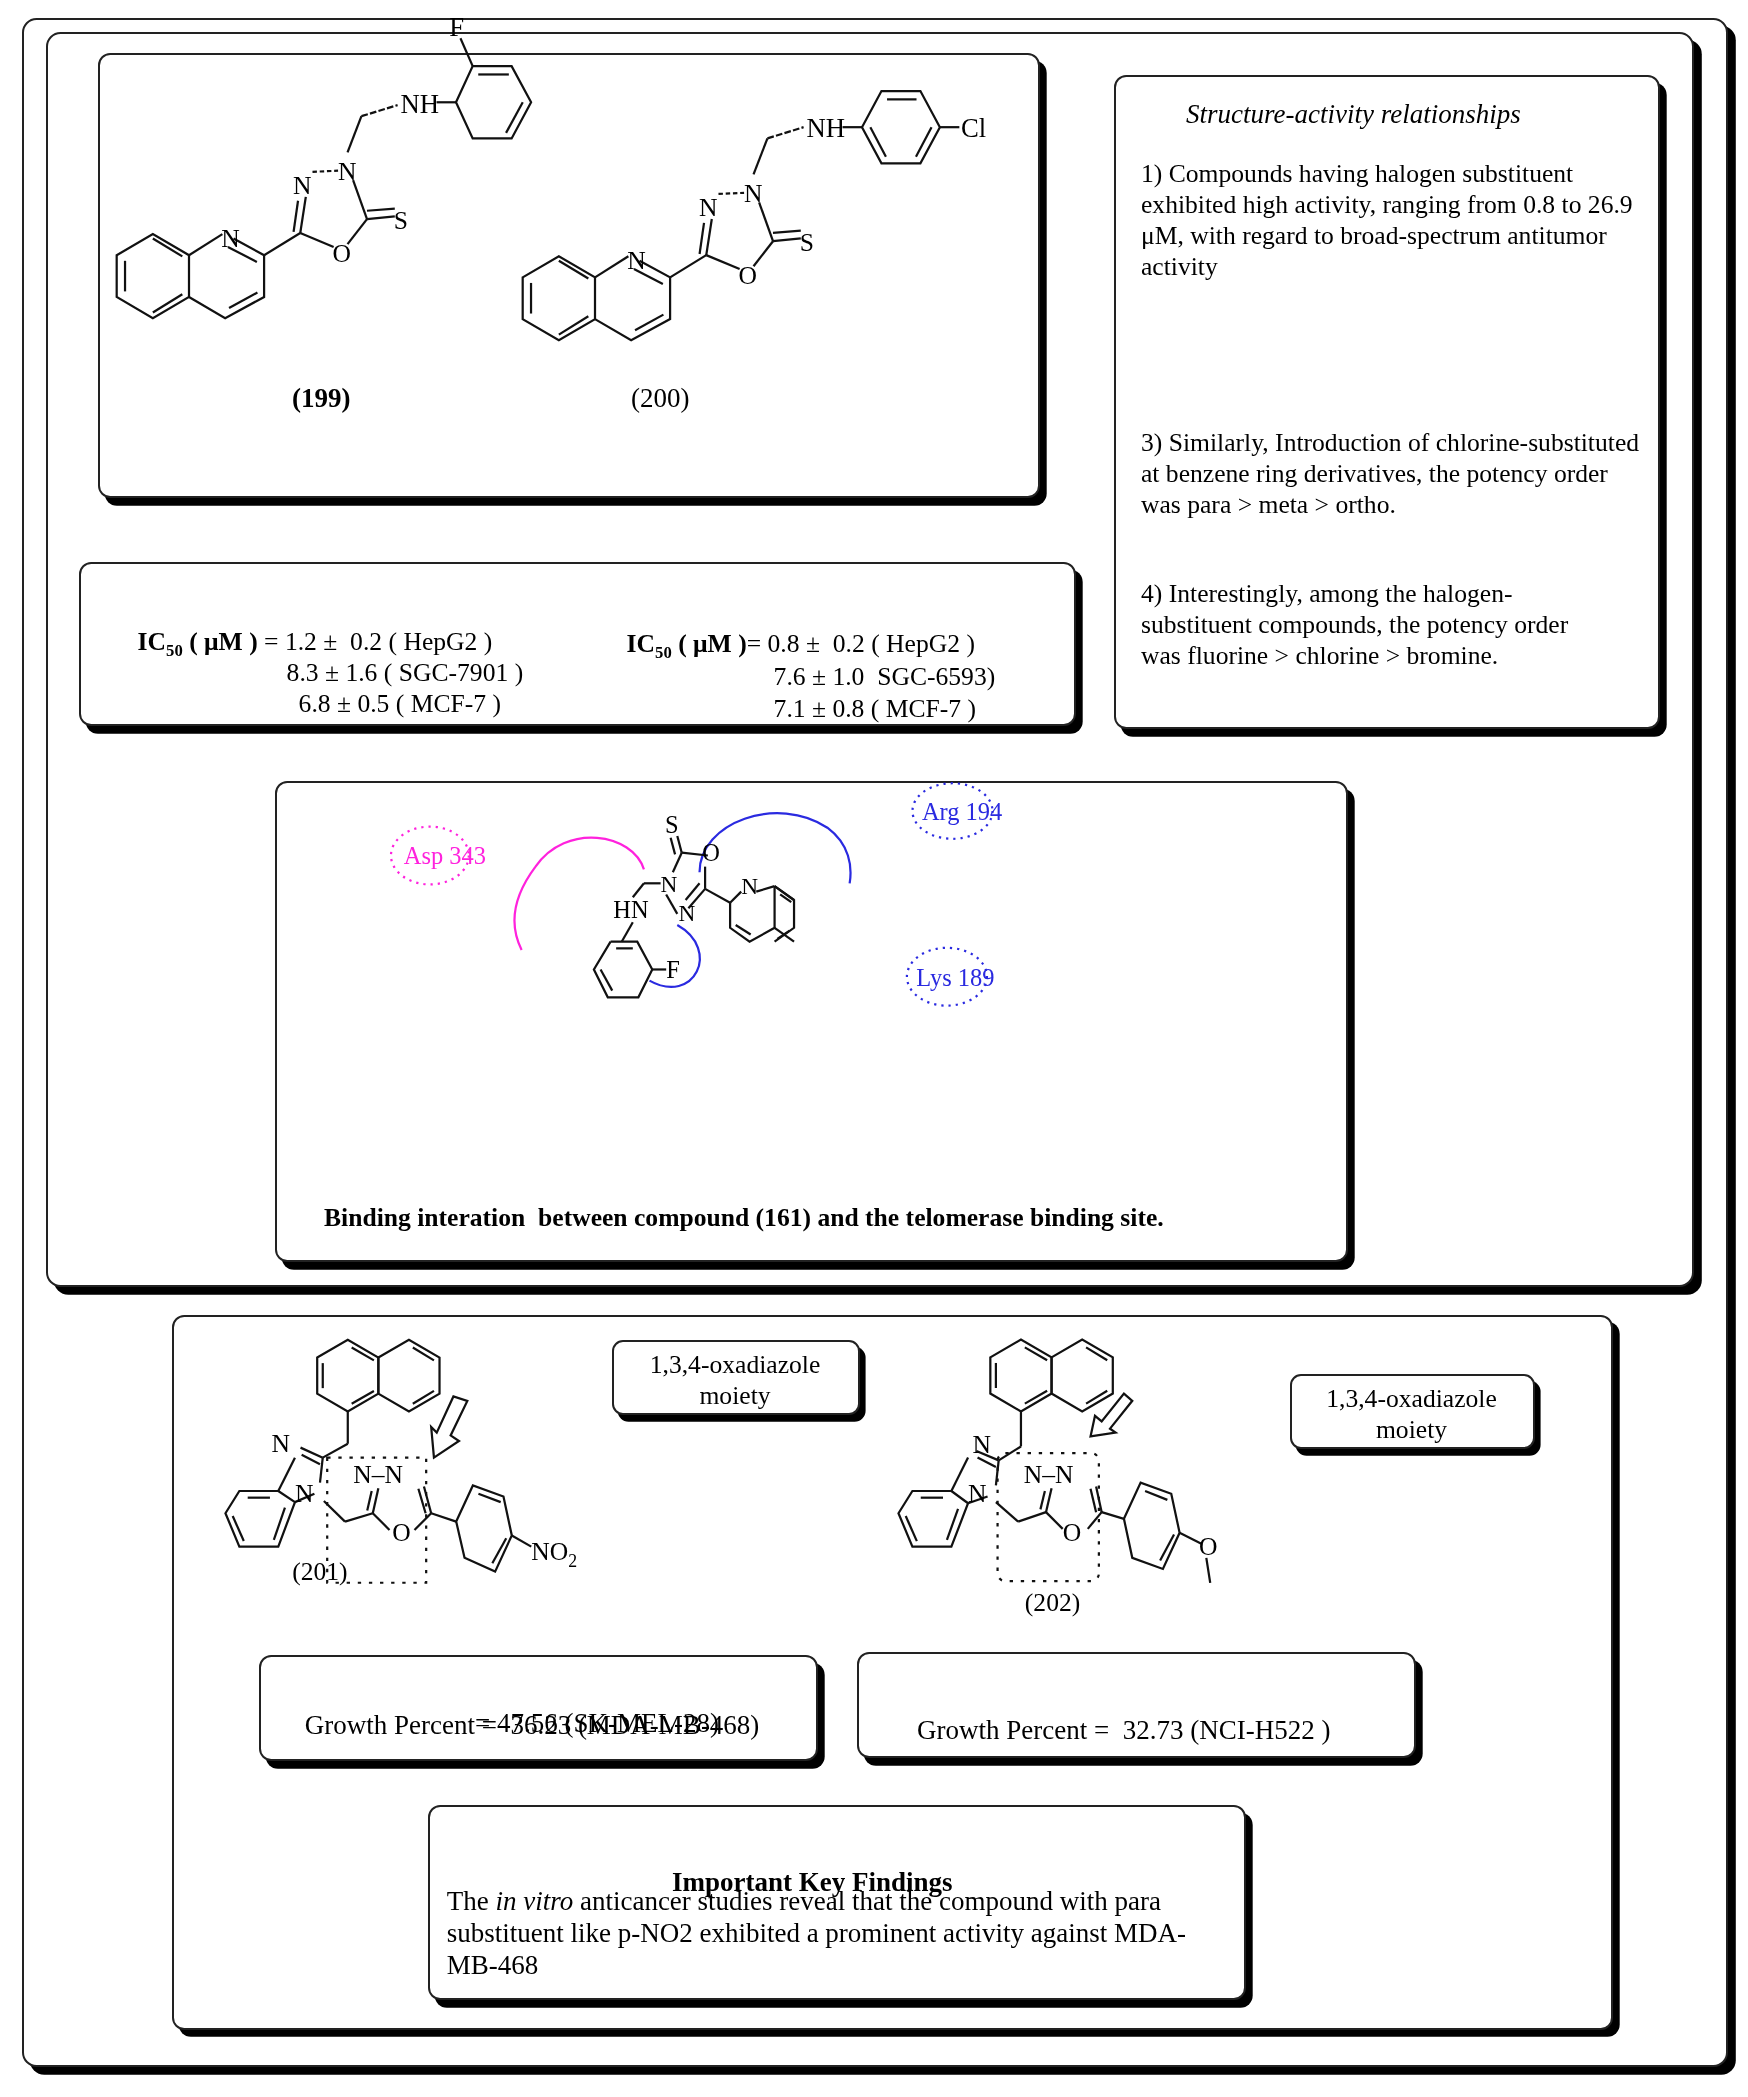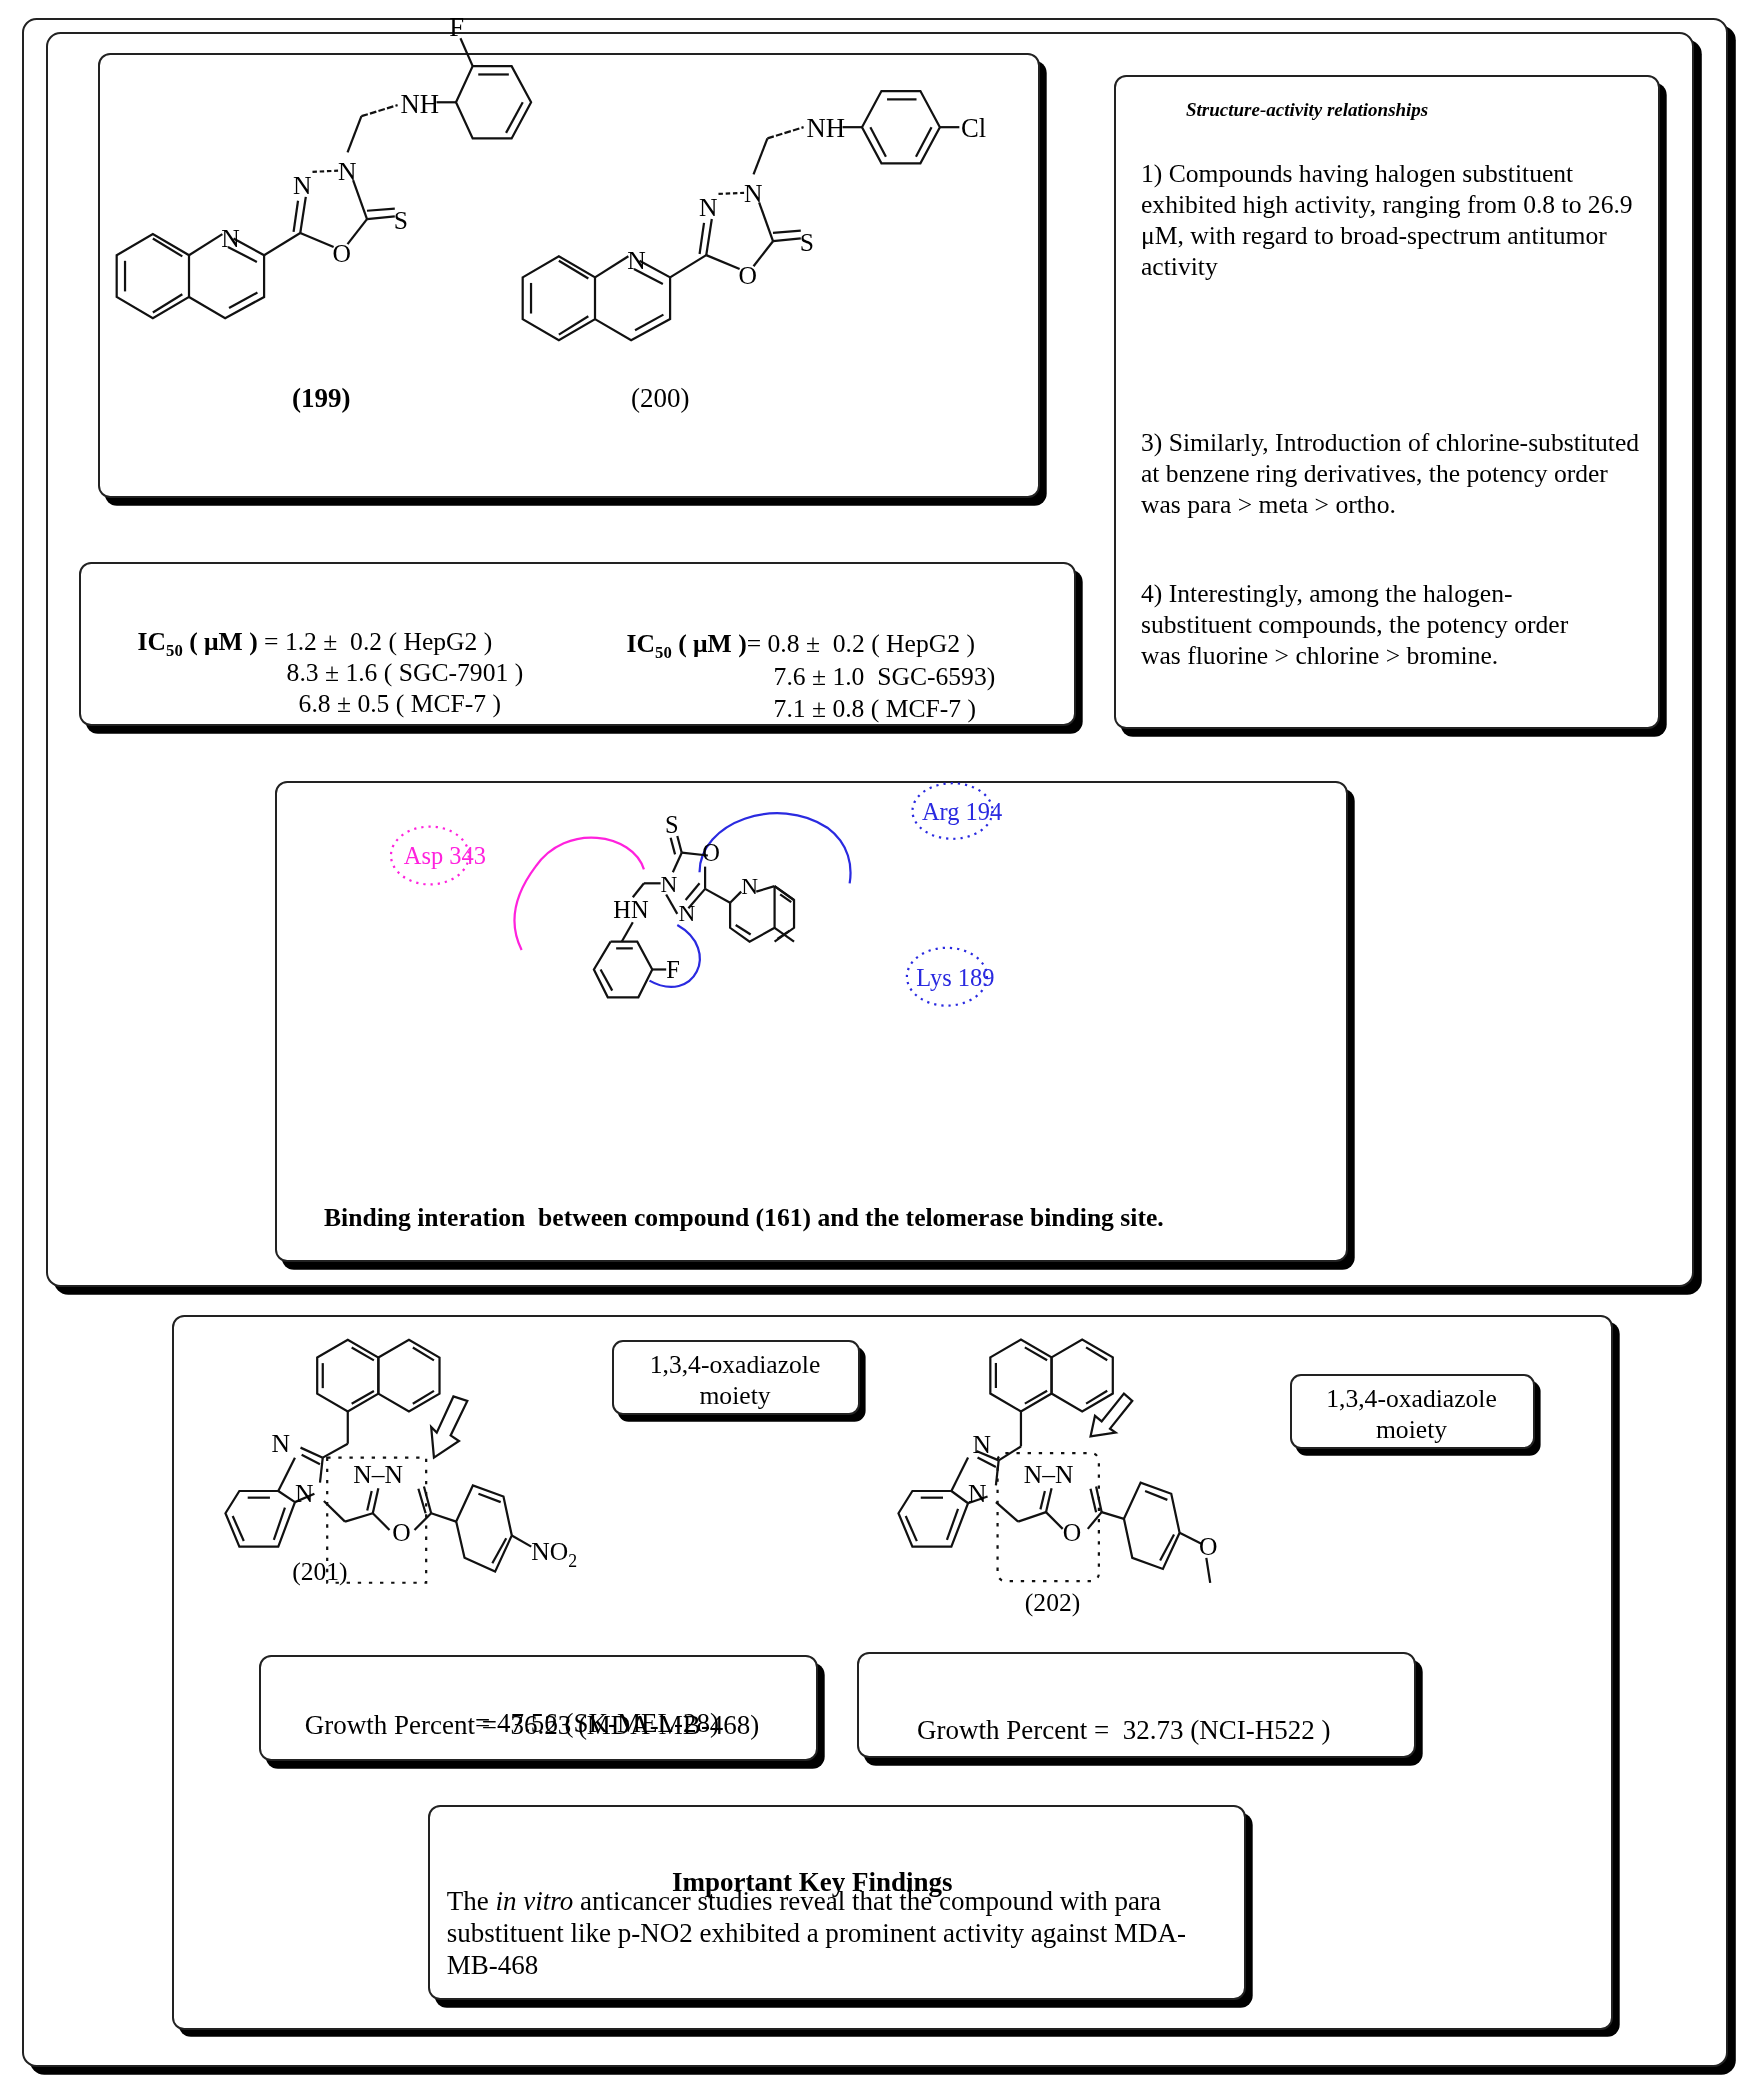--- a/index.html
+++ b/index.html
@@ -2,21 +2,21 @@
 <html style="font-size:9px"><head>
 <meta charset="utf-8">
 <style>
   html, body { margin: 0; padding: 0; background: #ffffff; }
   body { width: 1749px; height: 2097px; position: relative; overflow: hidden;
          font-family: "Liberation Serif", "DejaVu Serif", serif; color: #000; }
   .box { position: absolute; border: 2.8px solid #222; border-radius: 12.2px; background: #fff; box-sizing: border-box; }
   .shadow { box-shadow: 6.7px 7.8px 0 0 #000; }
   .frame-outer { border-width: 2.8px; }
   .t { position: absolute; white-space: pre; }
-  .sar-title { font-style: italic; font-weight: bold; font-size: 19px; }
+  .sar-title { font-style: italic; font-weight: normal; font-size: 27px; }
   .sar-p { font-size: 25.6px; line-height: 31px; white-space: normal; }
   .ic { font-size: 25.6px; line-height: 31px; }
   .ic b { font-weight: bold; }
   .ic sub { font-size: 16.7px; margin-top: 13px; }
   .label { font-size: 27px; }
   .caption { font-weight: bold; font-size: 25.6px; }
   .callout { font-size: 25.6px; line-height: 31px; text-align: center; white-space: normal; }
   .gp { font-size: 27px; line-height: 32px; }
   .kf-title { font-weight: bold; font-size: 27px; }
   .kf-p { font-size: 27px; line-height: 32px; white-space: normal; }

